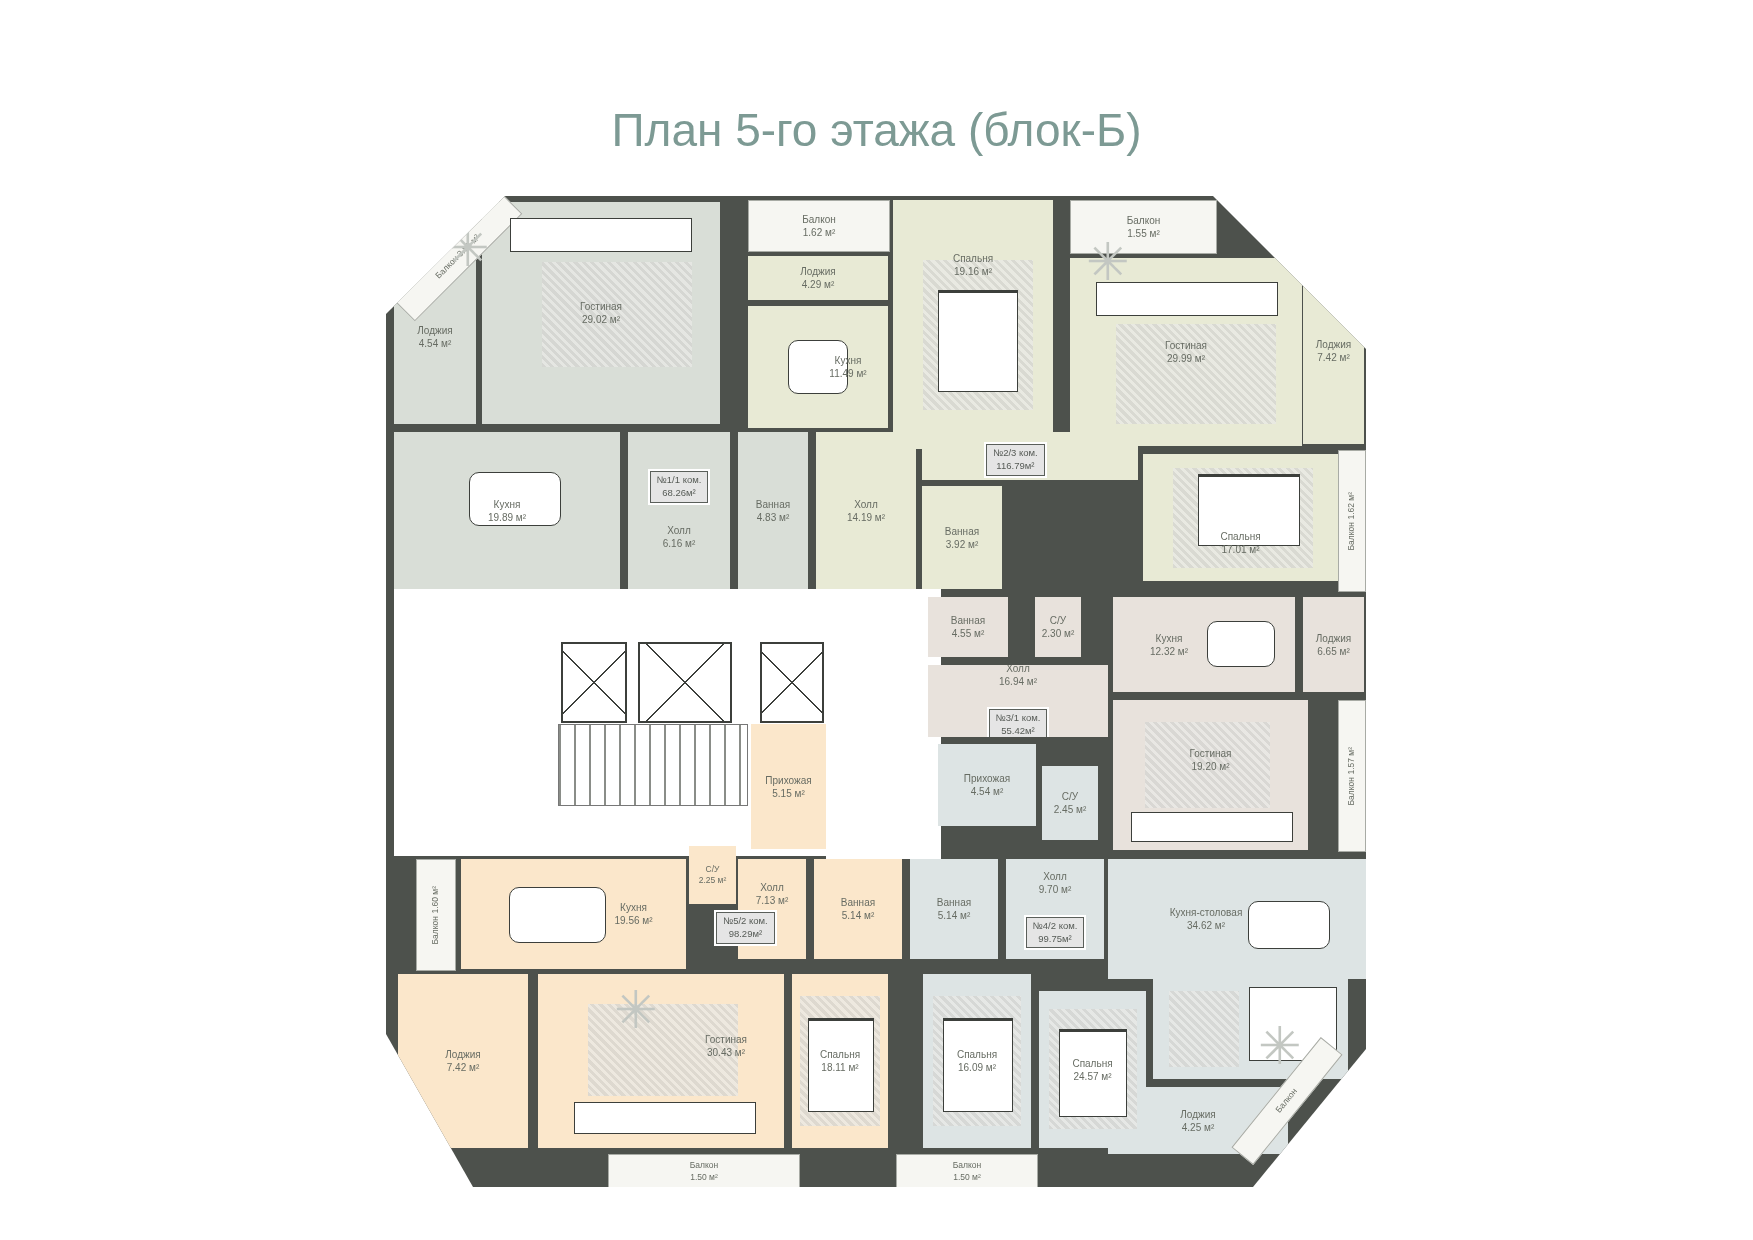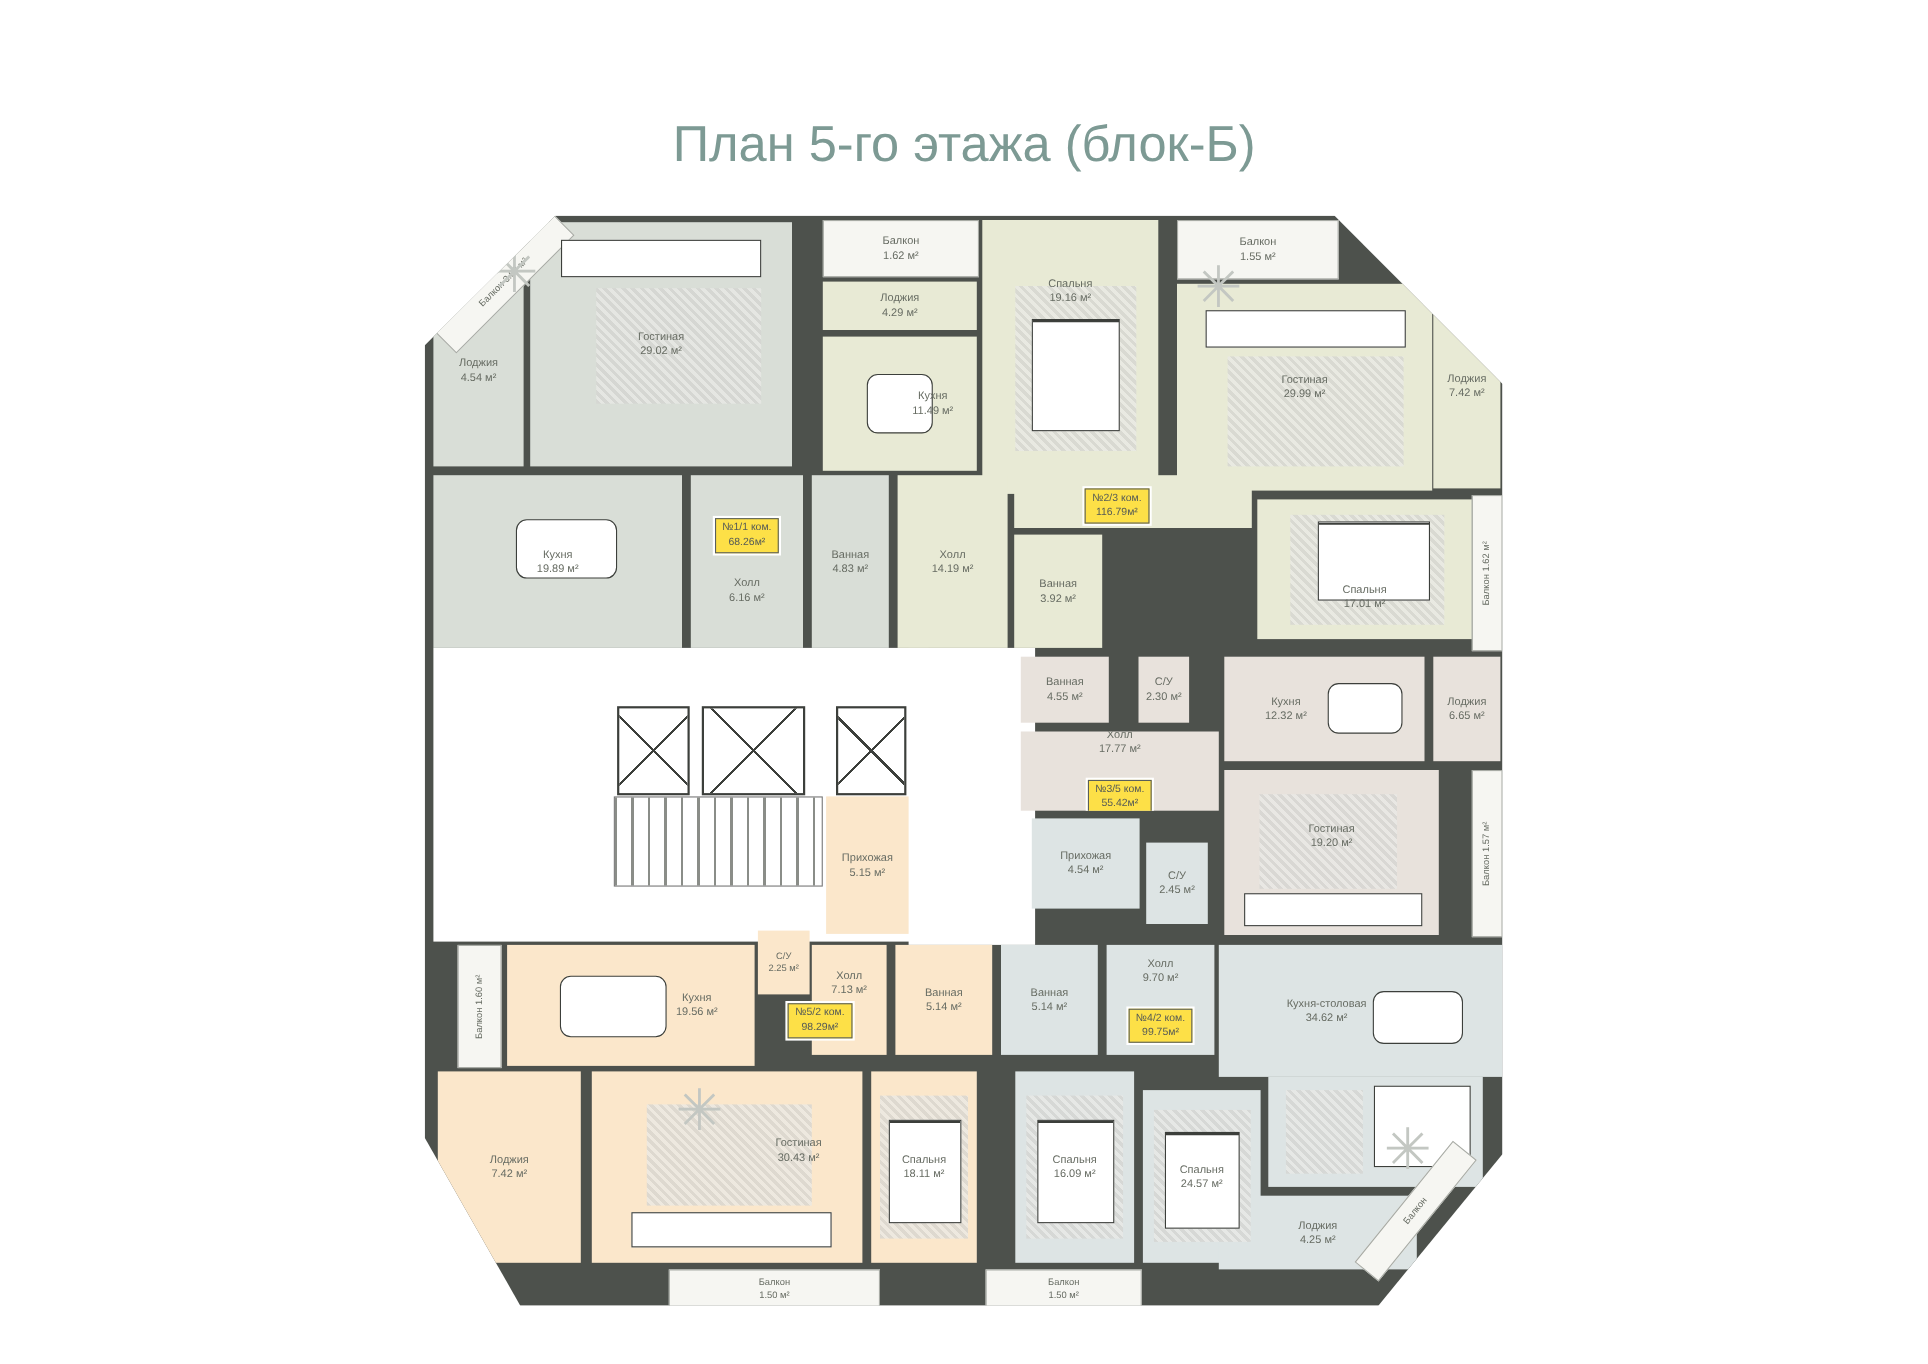--- a/index.html
+++ b/index.html
@@ -23,21 +23,21 @@
   .cm{background:#ffffff;}
   .balc{background:#f6f6f2;border:1px solid #a8aba5;}
   .vt .rl{writing-mode:vertical-rl;transform:rotate(180deg);font-size:8.5px;white-space:nowrap;}
   .vt .rl .ln,.vt .rl .la{display:inline;}
   .diag{position:absolute;display:flex;align-items:center;justify-content:center;
         background:#f6f6f2;border:1px solid #a8aba5;z-index:2;}
   .diag .rl{font-size:8.5px;white-space:nowrap;}
   .diag .rl .ln,.diag .rl .la{display:inline;}
   .diagtl{transform:rotate(-45deg);}
   .diagbr{transform:rotate(-51deg);}
-  .aptbox{background:#fde047;border:1px solid #5a5f5a;box-shadow:0 0 0 2px #fff;
+  .aptbox{background:#e5e5e5;border:1px solid #5a5f5a;box-shadow:0 0 0 2px #fff;
           padding:2px 6px;font-size:9.5px;line-height:1.35;color:#565b56;
           text-align:center;z-index:6;}
   .aptbox.abs{position:absolute;}
   .aptbox span{display:block;}
   .elev{position:absolute;background:#fff;border:2px solid #3c3f3b;
         background-image:
           linear-gradient(45deg,transparent calc(50% - 1px),#3c3f3b calc(50% - 1px),#3c3f3b calc(50% + 1px),transparent calc(50% + 1px)),
           linear-gradient(-45deg,transparent calc(50% - 1px),#3c3f3b calc(50% - 1px),#3c3f3b calc(50% + 1px),transparent calc(50% + 1px));}
   .stairs{position:absolute;background:#fff;border:1px solid #777;
         background-image:repeating-linear-gradient(90deg,#8a8d88 0 2px,transparent 2px 15px);}
@@ -187,24 +187,24 @@
   </div>
   <div class="room a3" style="left:649px;top:401px;width:46px;height:60px;">
     <div class="rl">
         <span class="ln">С/У</span>
         <span class="la">2.30 м²</span>
       </div>
   </div>
   <div class="room a3 col" style="left:542px;top:469px;width:180px;height:72px;">
     <div class="rl">
         <span class="ln">Холл</span>
-        <span class="la">17.77 м²</span>
+        <span class="la">16.94 м²</span>
       </div>
     <div class="aptbox">
-      <span>№3/5 ком.</span>
+      <span>№3/1 ком.</span>
         <span>55.42м²</span>
     </div>
   </div>
   <div class="room a3" style="left:727px;top:401px;width:182px;height:95px;">
     <div class="table" style="left:94px;top:24px;width:66px;height:44px;"></div>
     <div class="rl" style="margin-right:70px;">
         <span class="ln">Кухня</span>
         <span class="la">12.32 м²</span>
       </div>
   </div>

